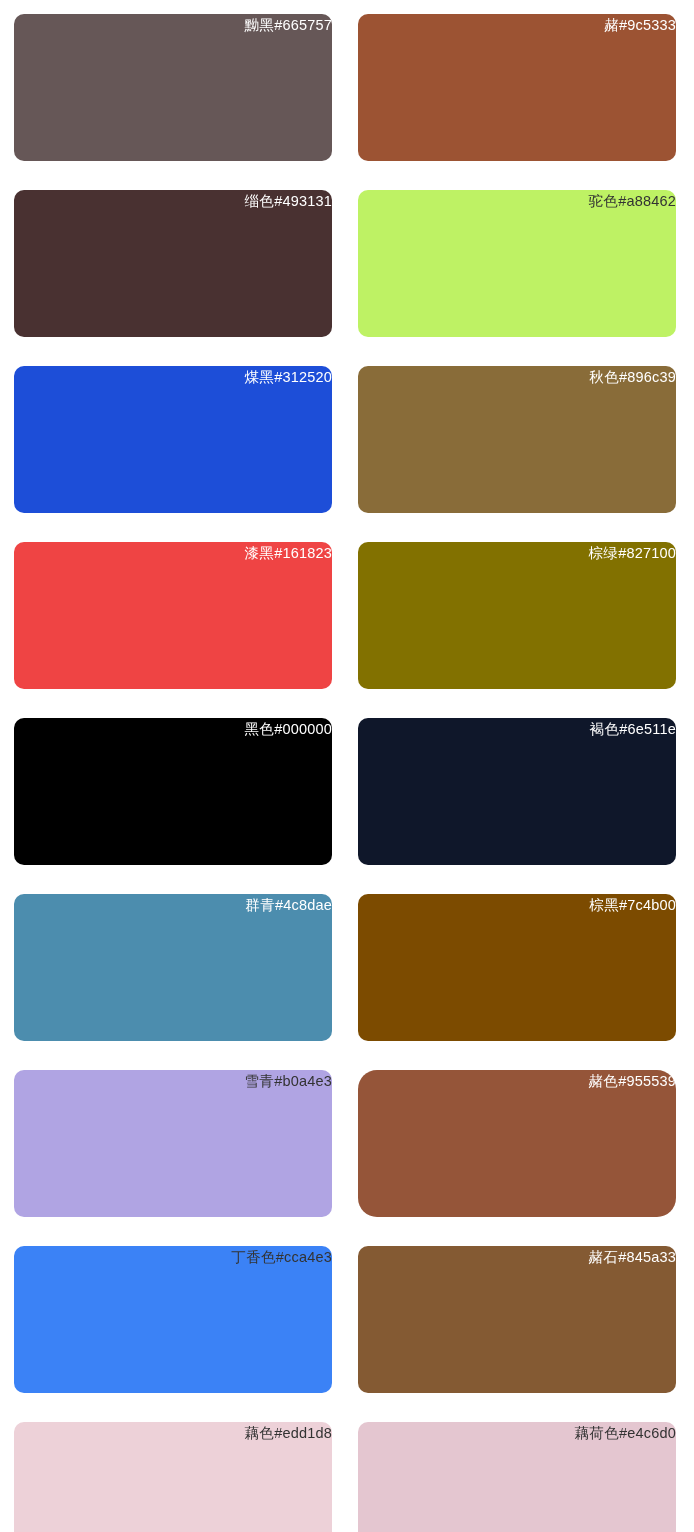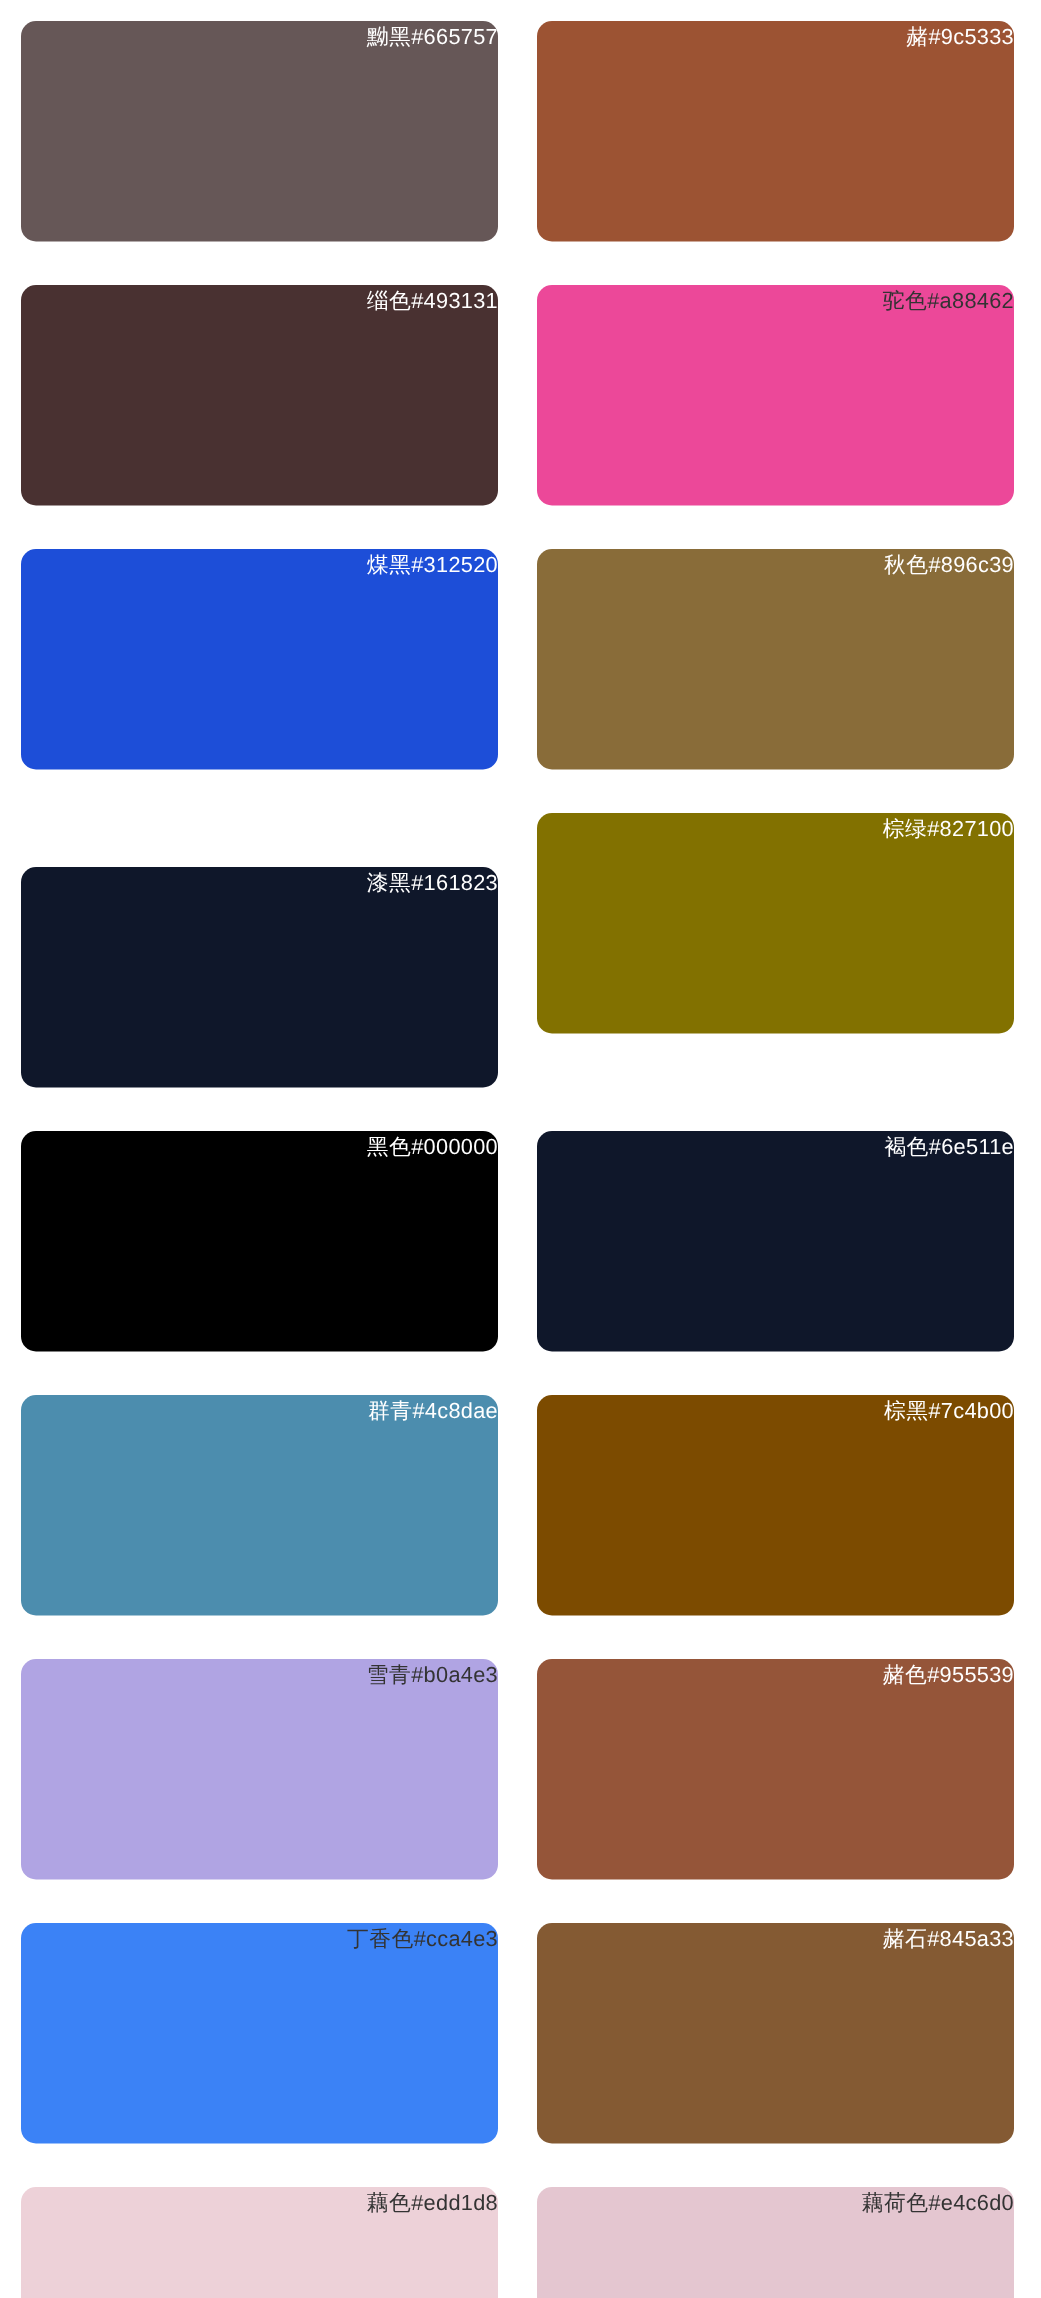--- a/index.html
+++ b/index.html
@@ -64,33 +64,33 @@
       <div class="swatch-hex">#665757</div>
     </div>
     <div class="swatch-card text-light" style="background-color: rgb(156, 83, 51);">
       <div class="swatch-name">赭</div>
       <div class="swatch-hex">#9c5333</div>
     </div>
     <div class="swatch-card text-light" style="background-color: rgb(73, 49, 49);">
       <div class="swatch-name">缁色</div>
       <div class="swatch-hex">#493131</div>
     </div>
-    <div class="swatch-card text-dark" style="background-color: #ec4899;">
+    <div class="swatch-card text-dark" style="background-color: #bef264;">
       <div class="swatch-name">驼色</div>
       <div class="swatch-hex">#a88462</div>
     </div>
     <div class="swatch-card text-light" style="background-color: #1d4ed8;">
       <div class="swatch-name">煤黑</div>
       <div class="swatch-hex">#312520</div>
     </div>
     <div class="swatch-card text-light" style="background-color: rgb(137, 108, 57);">
       <div class="swatch-name">秋色</div>
       <div class="swatch-hex">#896c39</div>
     </div>
-    <div class="swatch-card text-light" style="background-color: #0f172a; margin-top: 36px;">
+    <div class="swatch-card text-light" style="background-color: #ef4444;">
       <div class="swatch-name">漆黑</div>
       <div class="swatch-hex">#161823</div>
     </div>
     <div class="swatch-card text-light" style="background-color: rgb(130, 113, 0);">
       <div class="swatch-name">棕绿</div>
       <div class="swatch-hex">#827100</div>
     </div>
     <div class="swatch-card text-light" style="background-color: rgb(0, 0, 0); text-align: center;">
       <div class="swatch-name">黑色</div>
       <div class="swatch-hex">#000000</div>
@@ -104,21 +104,21 @@
       <div class="swatch-hex">#4c8dae</div>
     </div>
     <div class="swatch-card text-light" style="background-color: rgb(124, 75, 0);">
       <div class="swatch-name">棕黑</div>
       <div class="swatch-hex">#7c4b00</div>
     </div>
     <div class="swatch-card text-dark" style="background-color: rgb(176, 164, 227);">
       <div class="swatch-name">雪青</div>
       <div class="swatch-hex">#b0a4e3</div>
     </div>
-    <div class="swatch-card text-light" style="background-color: rgb(149, 85, 57);">
+    <div class="swatch-card text-light" style="background-color: rgb(149, 85, 57); border-radius: 19px;">
       <div class="swatch-name">赭色</div>
       <div class="swatch-hex">#955539</div>
     </div>
     <div class="swatch-card text-dark" style="background-color: #3b82f6;">
       <div class="swatch-name">丁香色</div>
       <div class="swatch-hex">#cca4e3</div>
     </div>
     <div class="swatch-card text-light" style="background-color: rgb(132, 90, 51);">
       <div class="swatch-name">赭石</div>
       <div class="swatch-hex">#845a33</div>

